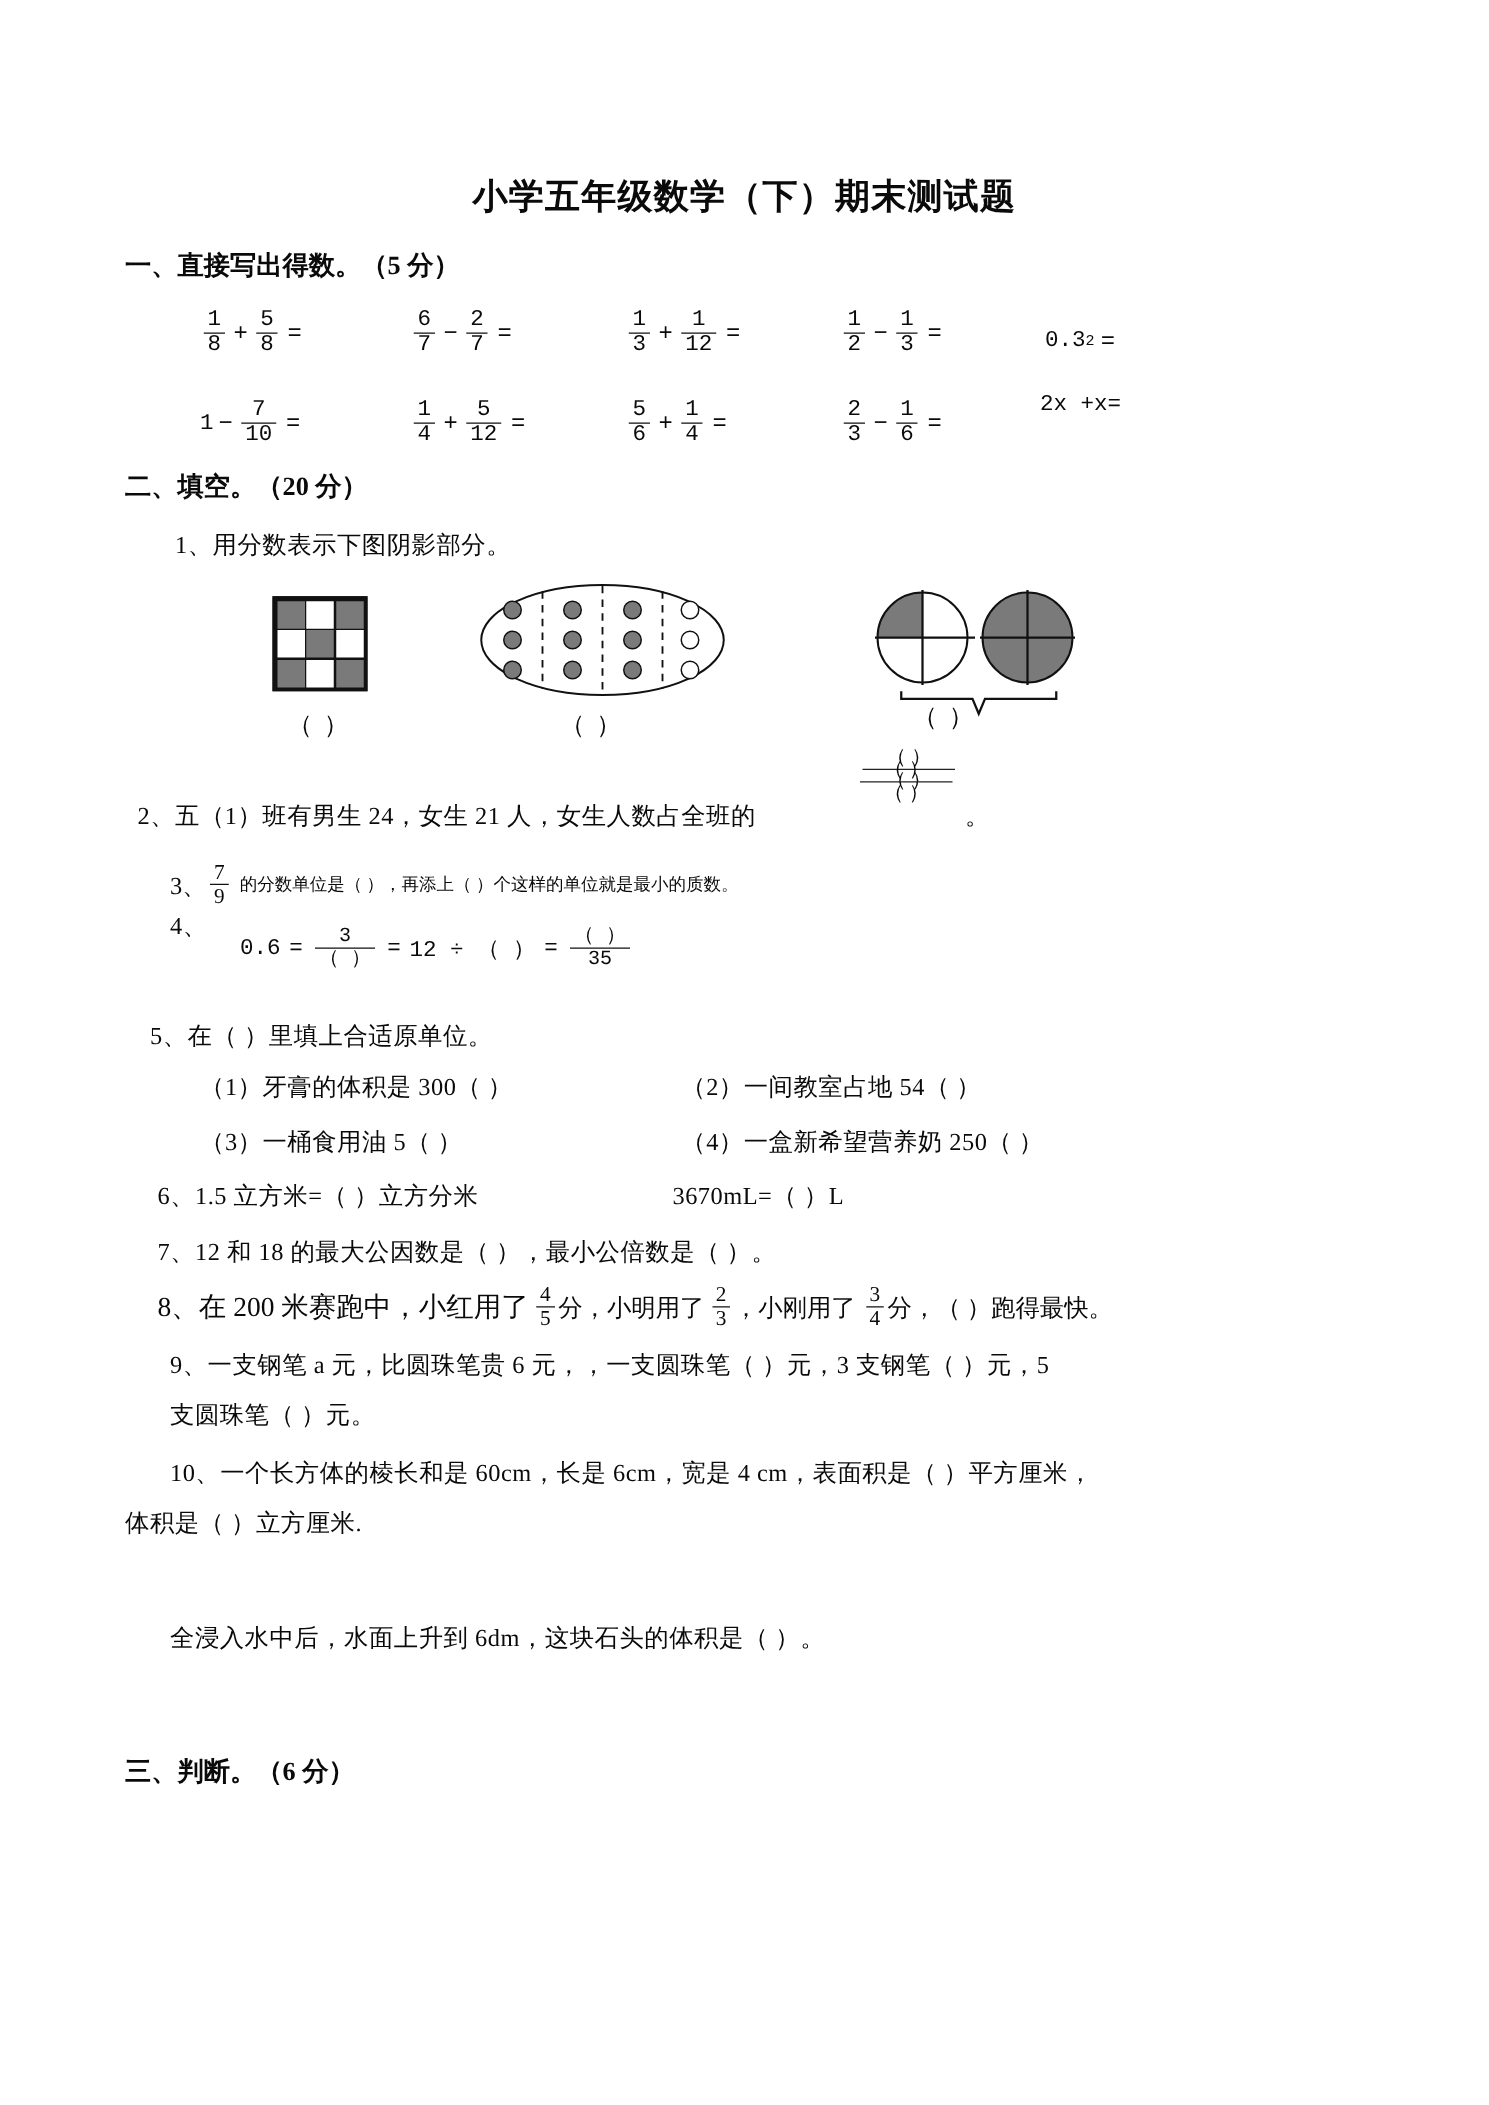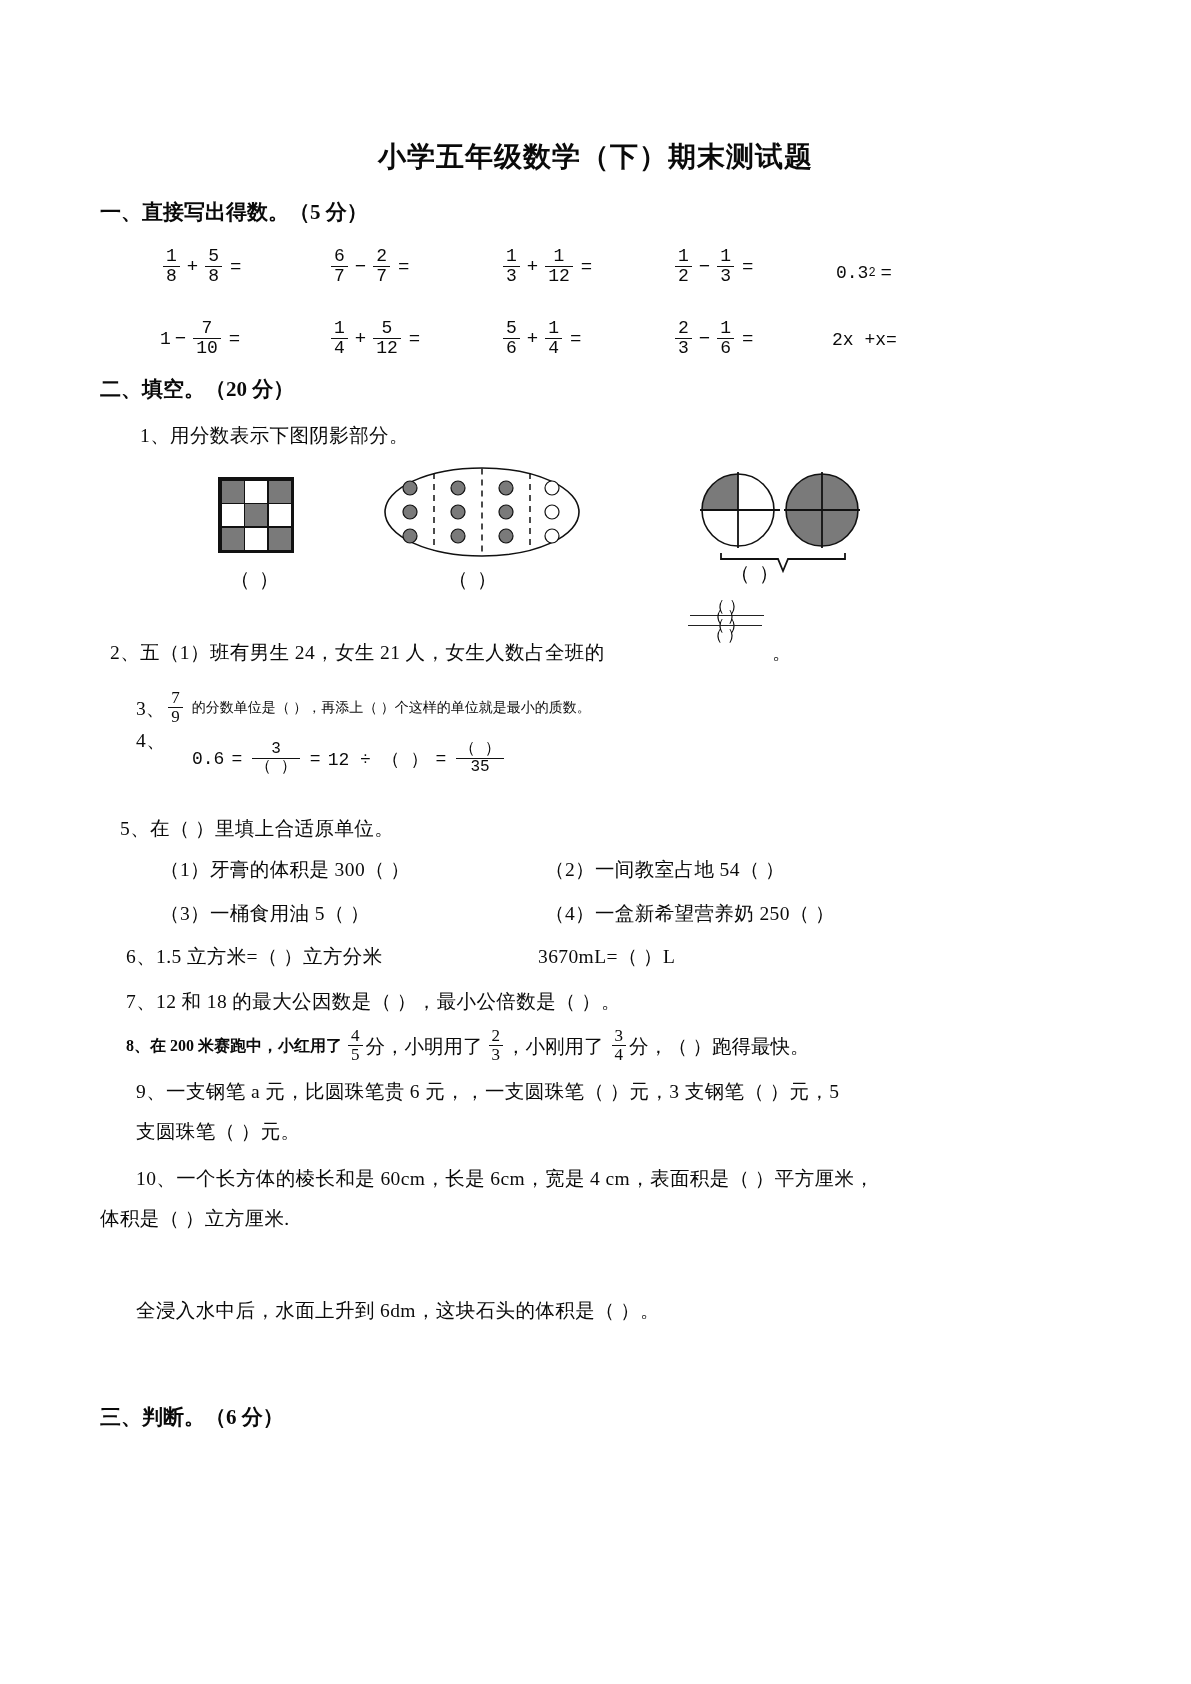--- a/index.html
+++ b/index.html
@@ -245,21 +245,21 @@
       <span class="den">3</span>
     </span>
     <span class="op">−</span>
     <span class="frac big">
       <span class="num">1</span>
       <span class="den">6</span>
     </span>
     <span class="eq">=</span>
   </div>
 
-  <div class="calc-item" style="left:832px; top:330px;">
+  <div class="calc-item" style="left:832px; top:314px;">
     <span class="plain">2x  +x=</span>
   </div>
 
   <div class="section-head" id="sec2-head">二、填空。（20 分）</div>
 
   <div class="qtext" style="left:140px; top:422px;">1、用分数表示下图阴影部分。</div>
 
   <div class="fig-grid" style="left:218px; top:477px;">
     <div class="on"></div>
     <div></div>
@@ -364,21 +364,21 @@
   <div class="qtext" style="left:545px; top:856px;">（2）一间教室占地 54（          ）</div>
   <div class="qtext" style="left:160px; top:900px;">（3）一桶食用油 5（          ）</div>
   <div class="qtext" style="left:545px; top:900px;">（4）一盒新希望营养奶 250（          ）</div>
 
   <div class="qtext" style="left:126px; top:943px;">6、1.5 立方米=（          ）立方分米</div>
   <div class="qtext" style="left:538px; top:943px;">3670mL=（           ）L</div>
 
   <div class="qtext" style="left:126px; top:988px;">7、12  和 18 的最大公因数是（            ），最小公倍数是（          ）。</div>
 
   <div class="calc-item" style="left:126px; top:1028px; font-family:'Liberation Serif',serif;">
-    <span style="font-size:16px;font-weight:bold;">8、在 200 米赛跑中，小红用了</span>
+    <span style="font-size:22px;">8、在 200 米赛跑中，小红用了</span>
     <span class="frac" style="margin-left:6px;">
       <span class="num">4</span>
       <span class="den">5</span>
     </span>
     <span style="font-size:19.5px;">分，小明用了</span>
     <span class="frac" style="margin-left:6px;">
       <span class="num">2</span>
       <span class="den">3</span>
     </span>
     <span style="font-size:19.5px;">，小刚用了</span>

